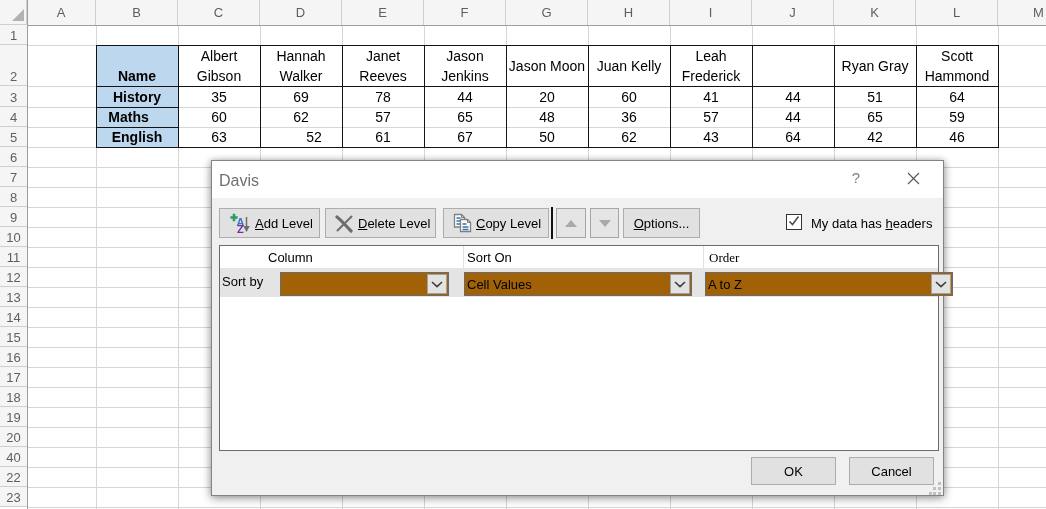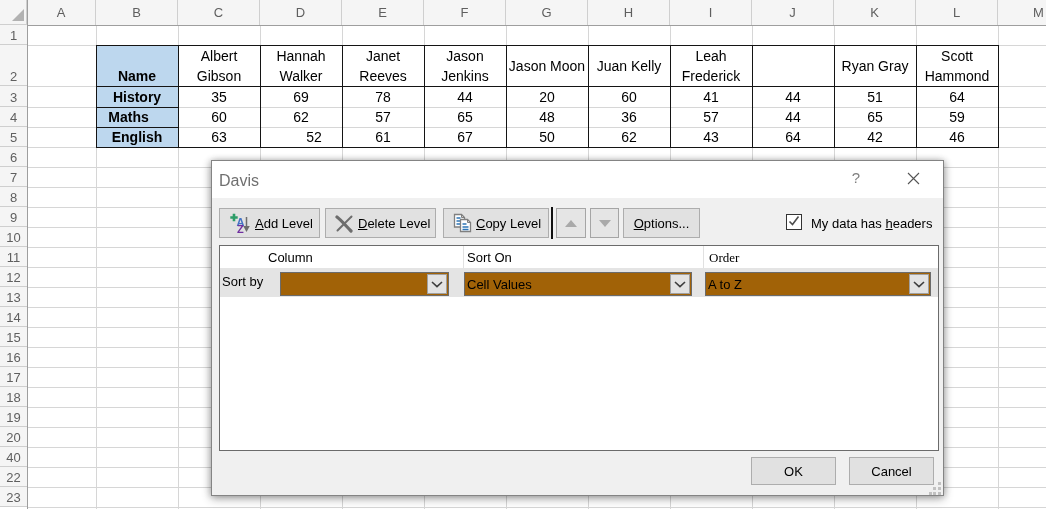--- a/index.html
+++ b/index.html
@@ -227,21 +227,21 @@
         </div>
       </div>
  <div class="combo" style="left:252px;width:228px;">
         <span>Cell Values</span>
    <div class="cbtn">
           <svg width="12" height="7" viewBox="0 0 12 7">
             <path d="M1 1 L6 5.7 L11 1" stroke="#3e3e3e" stroke-width="1.6" fill="none"></path>
           </svg>
         </div>
       </div>
- <div class="combo" style="left:493px;width:226px;">
+ <div class="combo" style="left:493px;width:248px;">
         <span>A to Z</span>
    <div class="cbtn">
           <svg width="12" height="7" viewBox="0 0 12 7">
             <path d="M1 1 L6 5.7 L11 1" stroke="#3e3e3e" stroke-width="1.6" fill="none"></path>
           </svg>
         </div>
       </div>
 
  <div class="okbtn" style="left:539px;">OK</div>
  <div class="okbtn" style="left:637px;">Cancel</div>

